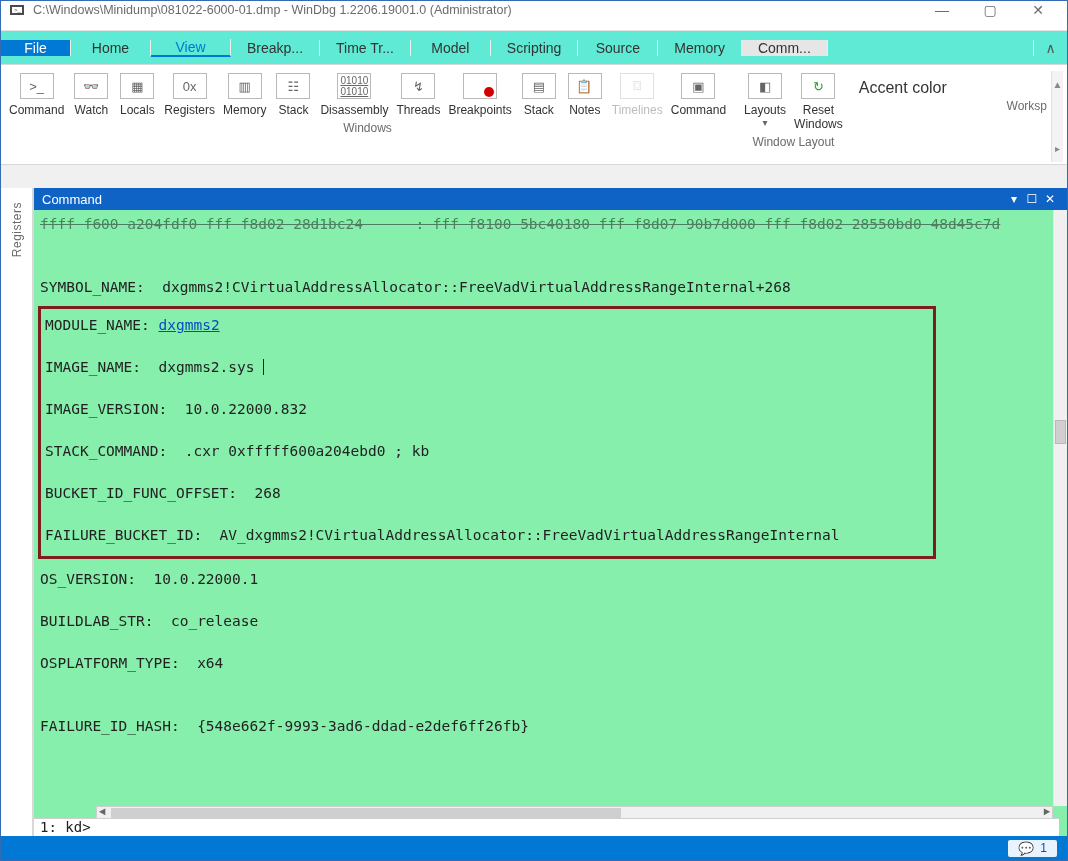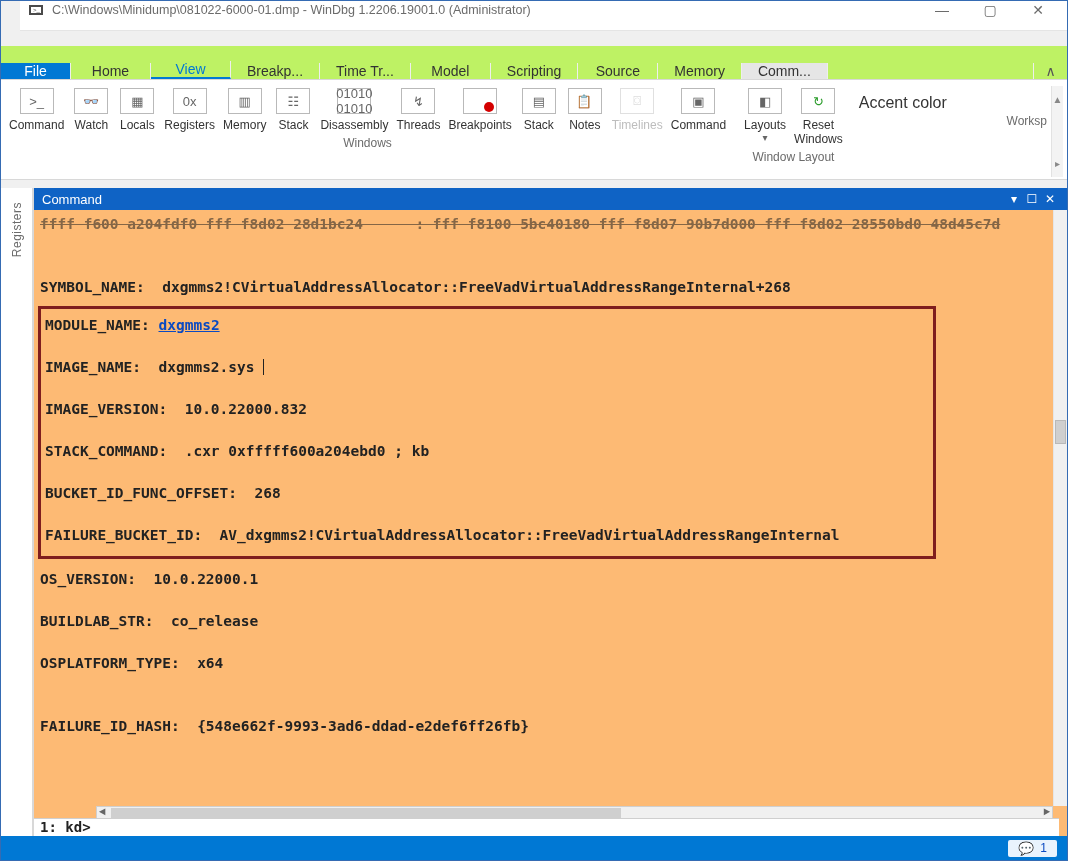--- a/index.html
+++ b/index.html
@@ -16,39 +16,37 @@
   }
 
   
   .titlebar {
     display: flex;
     align-items: center;
     height: 30px;
     background: #fff;
     border-bottom: 1px solid #e5e5e5;
     padding: 0 6px 12px 2px;
-    margin-left: 19px;
   }
   .titlebar .app-icon {
     width: 18px; height: 18px; margin: 0 6px;
     display: flex; align-items: center; justify-content: center;
     font-size: 12px; color: #777;
   }
   .titlebar .title-text { color: #6b6b6b; flex: 1; font-size: 12.5px; }
   .titlebar .win-btns { display: flex; gap: 18px; color: #6b6b6b; font-size: 14px; margin-right: 8px;}
   .win-btn { width: 30px; text-align: center; cursor: default; }
 
   
   .menubar {
     display: flex;
     height: 34px;
-    background: #bef264;
+    background: #5eead4;
     border-bottom: 1px solid #d8d8d8;
-    align-items: flex-end;
-    margin-top: 15px;
+    align-items: center;
   }
   .menu-item {
     flex: 0 0 auto;
     min-width: 80px;
     padding: 0 16px;
     display: flex; align-items: center; justify-content: center;
     font-size: 14px;
     color: #333;
     border-right: 1px solid #eee;
     cursor: default;
@@ -111,23 +109,23 @@
     display: flex; flex-direction: column;
     border-left: 1px solid #d8d8d8;
   }
   .panel-titlebar {
     background: #0f63c5; color: #fff; height: 22px;
     display: flex; align-items: center; padding: 0 8px; font-size: 13px;
   }
   .panel-titlebar .spacer { flex: 1; }
   .panel-titlebar .pbtn { width: 18px; text-align:center; font-size:12px; }
   .panel-body {
-    flex: 1; background: #fdba74; position: relative; overflow: hidden;
+    flex: 1; background: #86efac; position: relative; overflow: hidden;
     font-family: Consolas, "Courier New", monospace; font-size: 14.5px;
-    color: #222; padding: 4px; font-weight: bold;
+    color: #222; padding: 4px;
   }
   .panel-scroll {
     position: absolute; left: 0; right: 14px; top: 0; bottom: 30px;
     overflow: hidden; padding: 4px 6px;
   }
   pre { margin: 0; white-space: pre; line-height: 1.45; }
   .redbox {
     border: 3px solid #7f1d1d; padding: 6px 8px 10px 4px; margin: 8px 0 10px -2px;
     width: 898px;
   }
@@ -214,21 +212,21 @@
         </div>
       <div class="tool">
           <div class="ticon">▥</div>
           <span>Memory</span>
         </div>
       <div class="tool">
           <div class="ticon">☷</div>
           <span>Stack</span>
         </div>
       <div class="tool">
-          <div class="ticon" style="font-size:13px;">01010<br>01010</div>
+          <div class="ticon" style="font-size:10px;text-decoration:underline;">01010<br>01010</div>
           <span>Disassembly</span>
         </div>
       <div class="tool">
           <div class="ticon">↯</div>
           <span>Threads</span>
         </div>
       <div class="tool">
           <div class="ticon" style="position:relative;">
             <span style="position:absolute;right:2px;bottom:1px;width:10px;height:10px;background:#d40000;border-radius:50%;"></span>
           </div>

